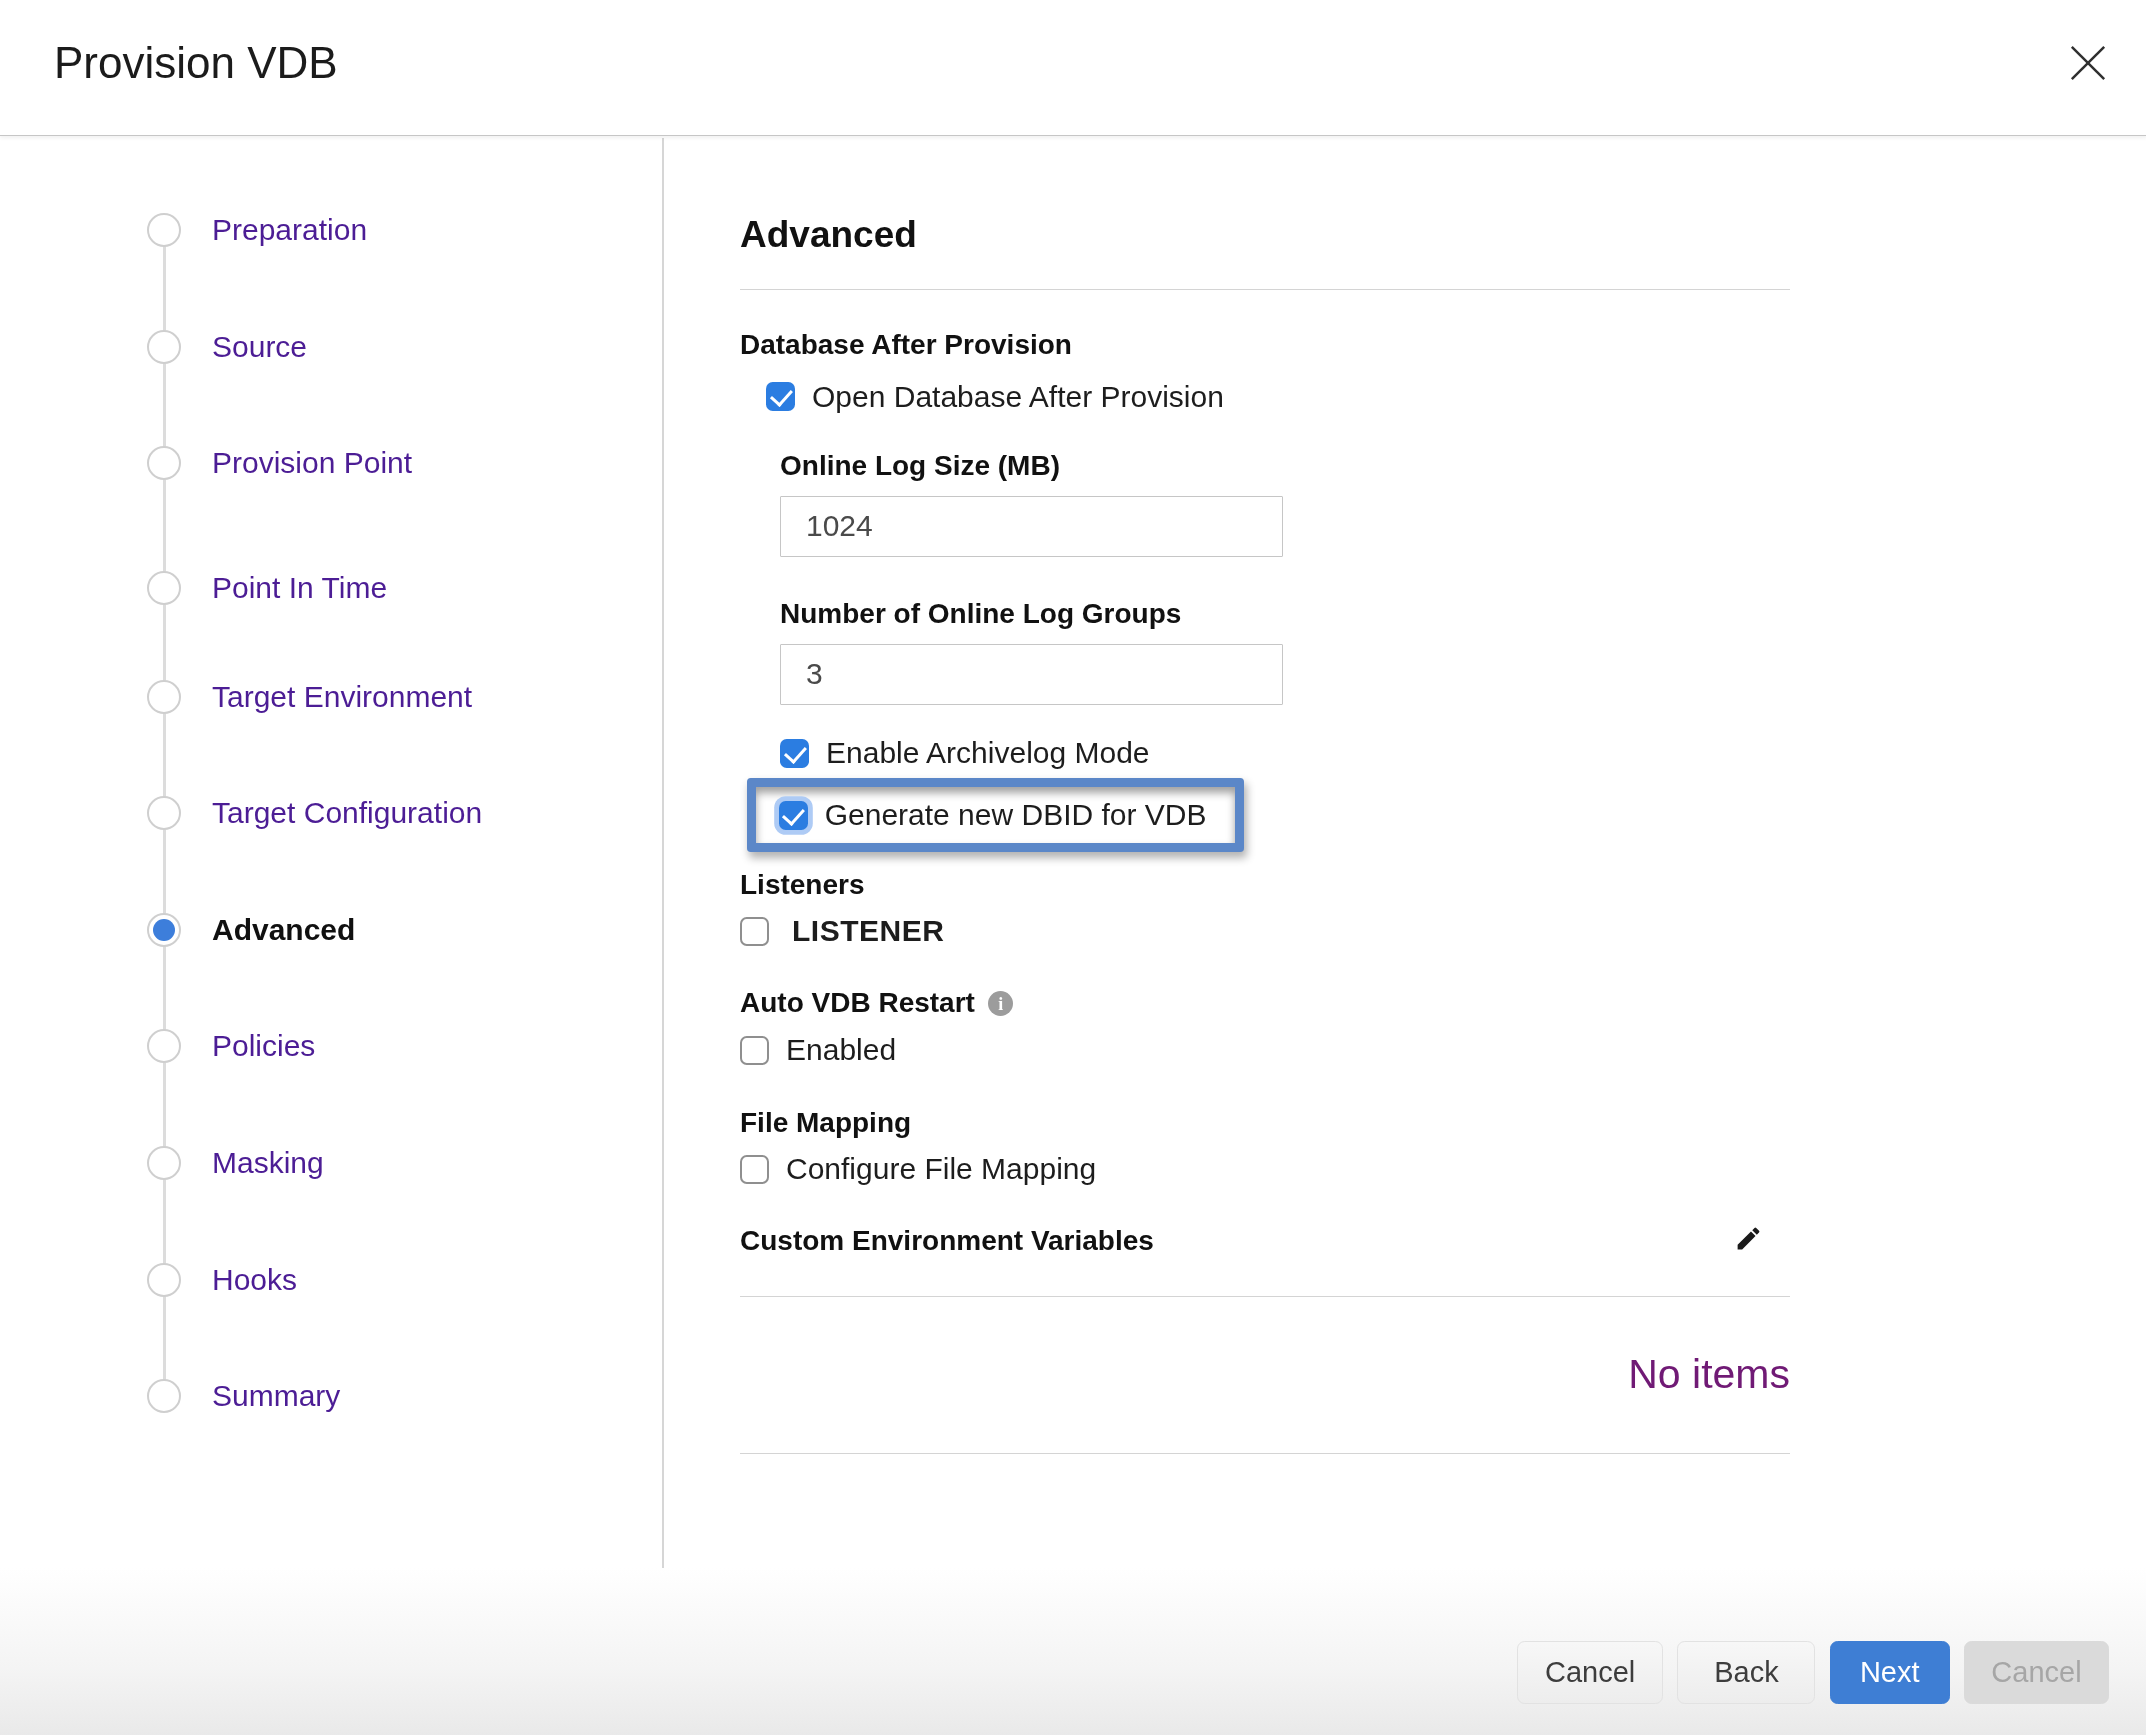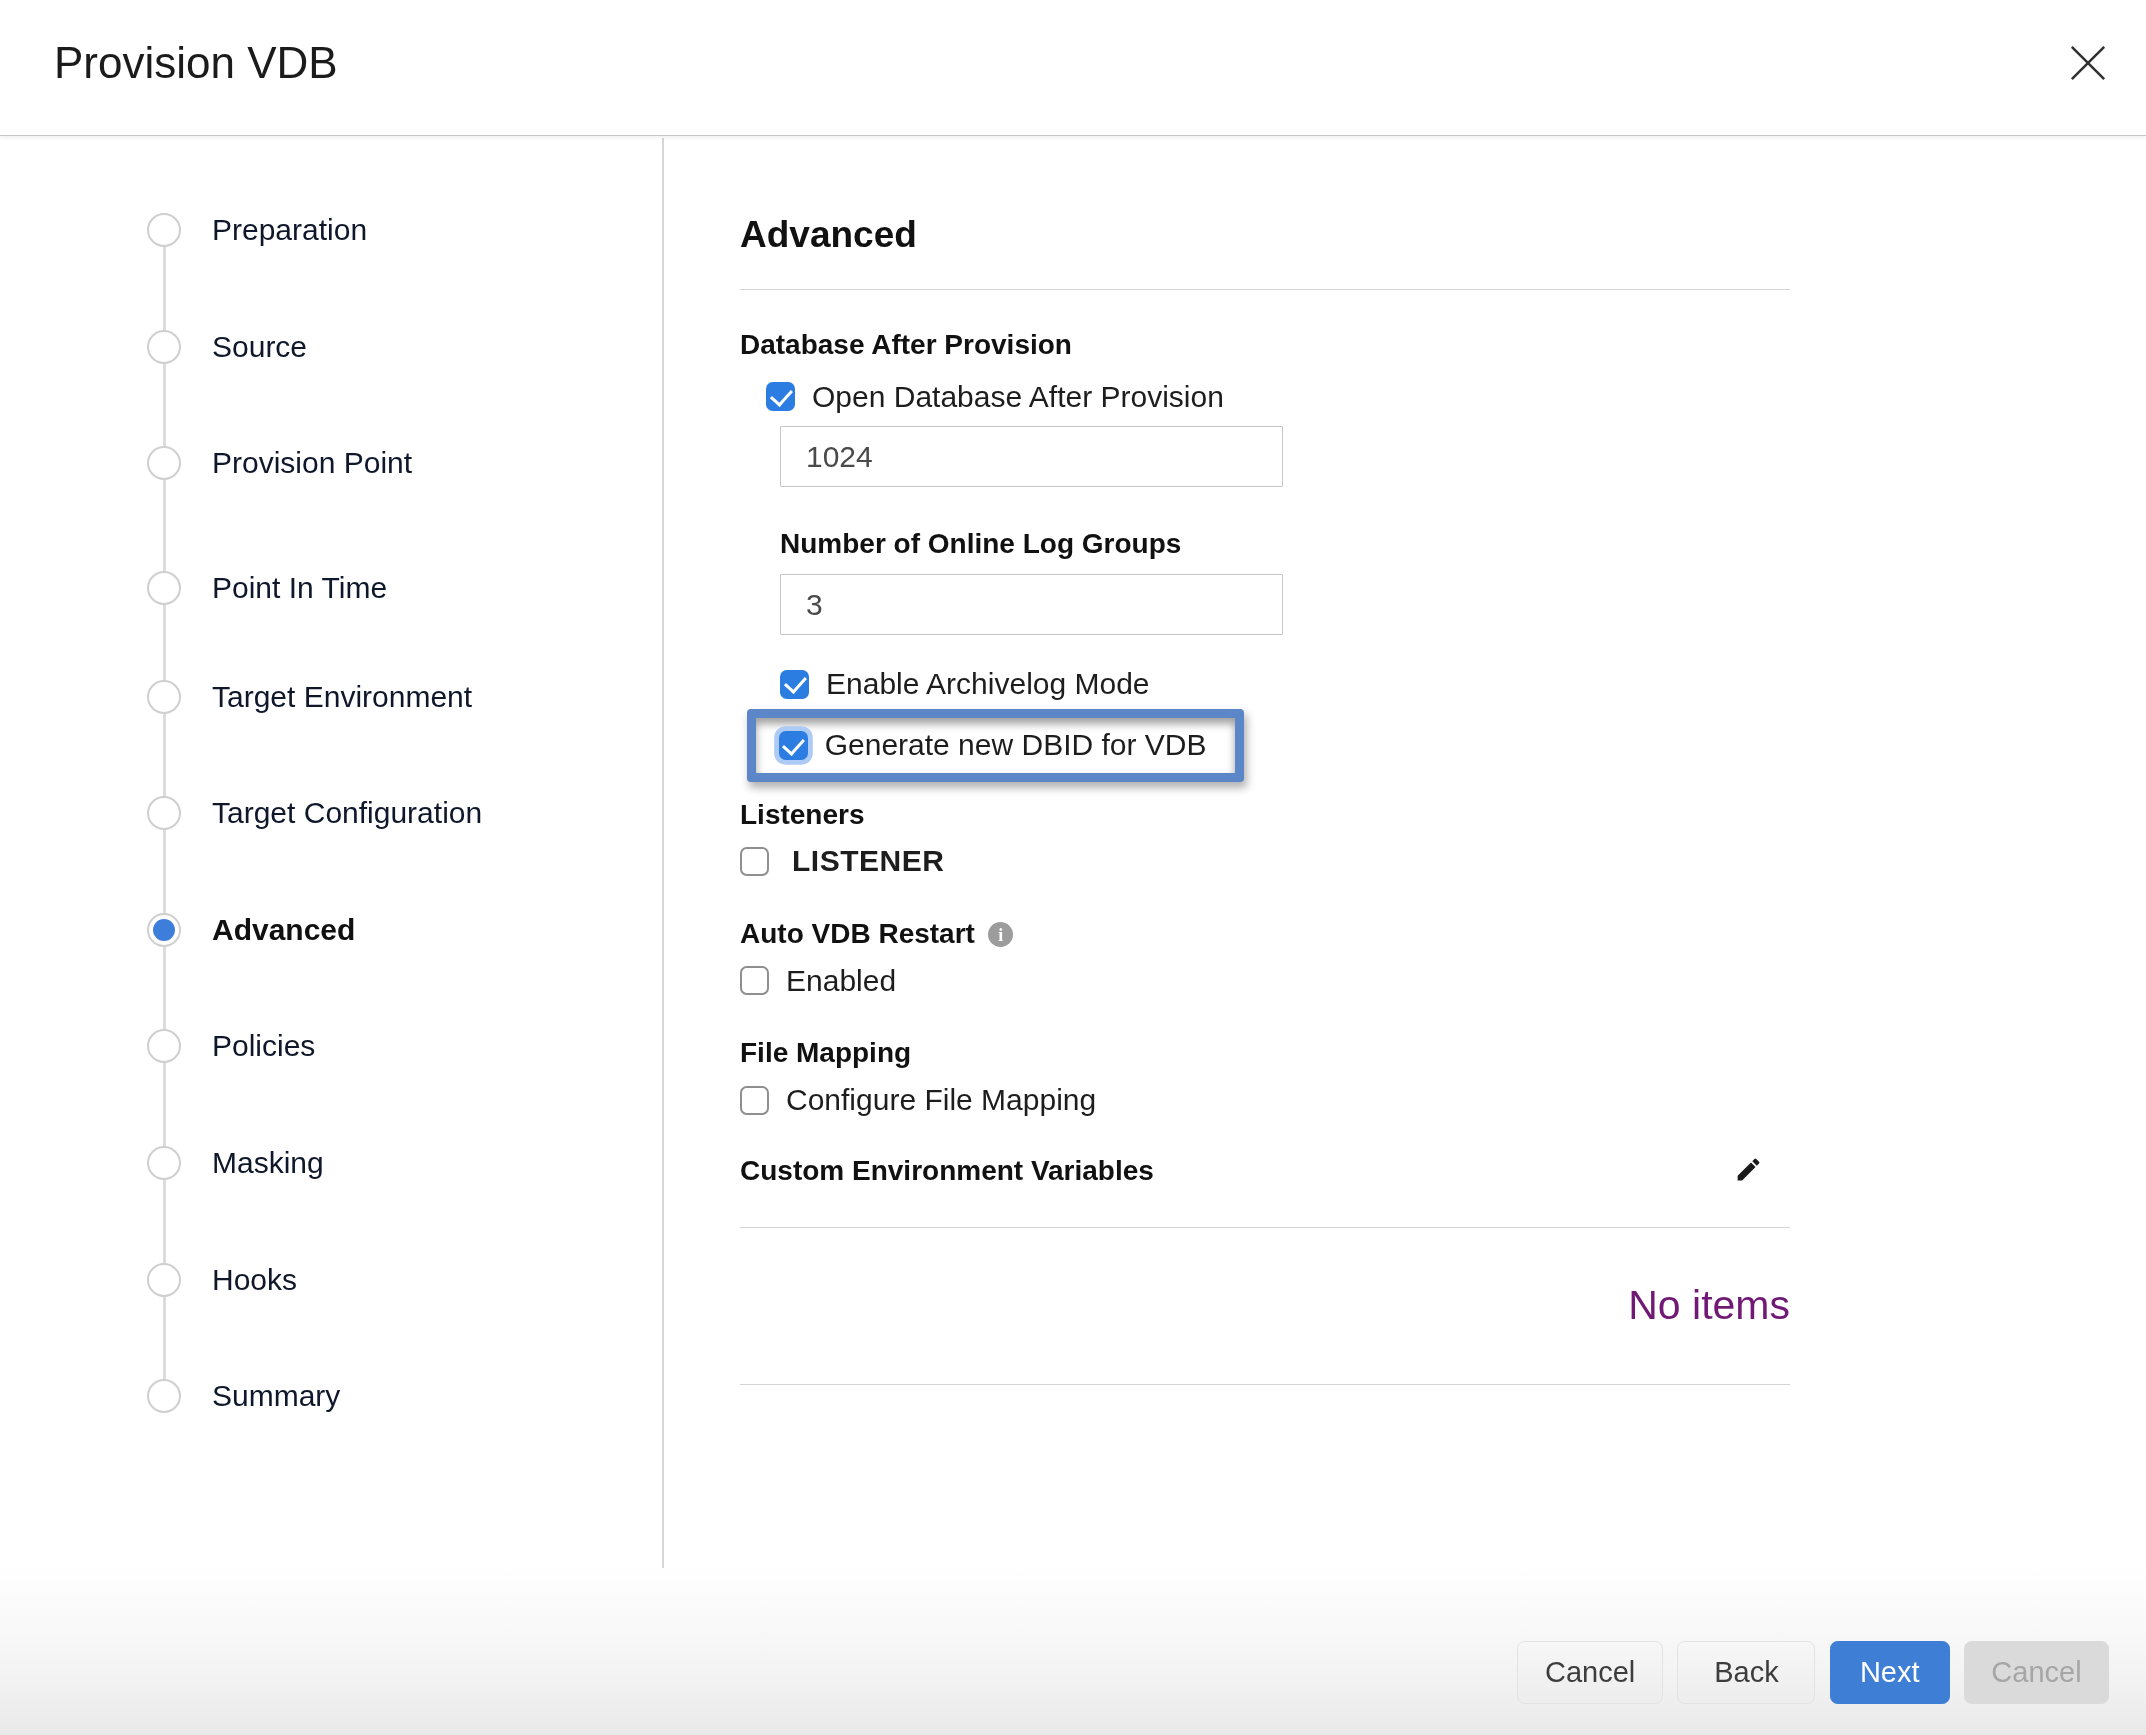--- a/index.html
+++ b/index.html
@@ -41,21 +41,21 @@
     cursor:pointer;
   }
   .step-dot{
     width:34px; height:34px; border-radius:50%; background:#fff;
     border:2.9px solid #cfcfcf; position:relative; flex:none;
   }
   .step.active .step-dot::after{
     content:''; position:absolute; inset:3.8px; border-radius:50%;
     background:#3d7edb;
   }
-  .step-label{ font-size:30px; color:#0f172a; line-height:34px; }
+  .step-label{ font-size:30px; color:#4c1d95; line-height:34px; }
   .step.active .step-label{ font-weight:bold; color:#101010; }
 
   
   .main{
     position:absolute; left:740px; top:138px; width:1050px;
   }
   .heading{
     margin-top:75px; font-size:37px; font-weight:bold; color:#111;
     line-height:44px;
   }
@@ -225,20 +225,21 @@
     <div class="heading">Advanced</div>
     <hr class="rule rule-1">
 
     <div class="section-label lbl-dap">Database After Provision</div>
 
     <div class="cb-row row-open-db">
       <span class="cb checked"></span>
       <span class="cb-label">Open Database After Provision</span>
     </div>
 
+    <div class="section-label lbl-log-size">Online Log Size (MB)</div>
     <input class="field" type="text" value="1024" style="">
 
     <div class="section-label lbl-log-groups">Number of Online Log Groups</div>
     <input class="field" type="text" value="3" style="">
 
     <div class="cb-row row-archivelog">
       <span class="cb checked"></span>
       <span class="cb-label">Enable Archivelog Mode</span>
     </div>
 

